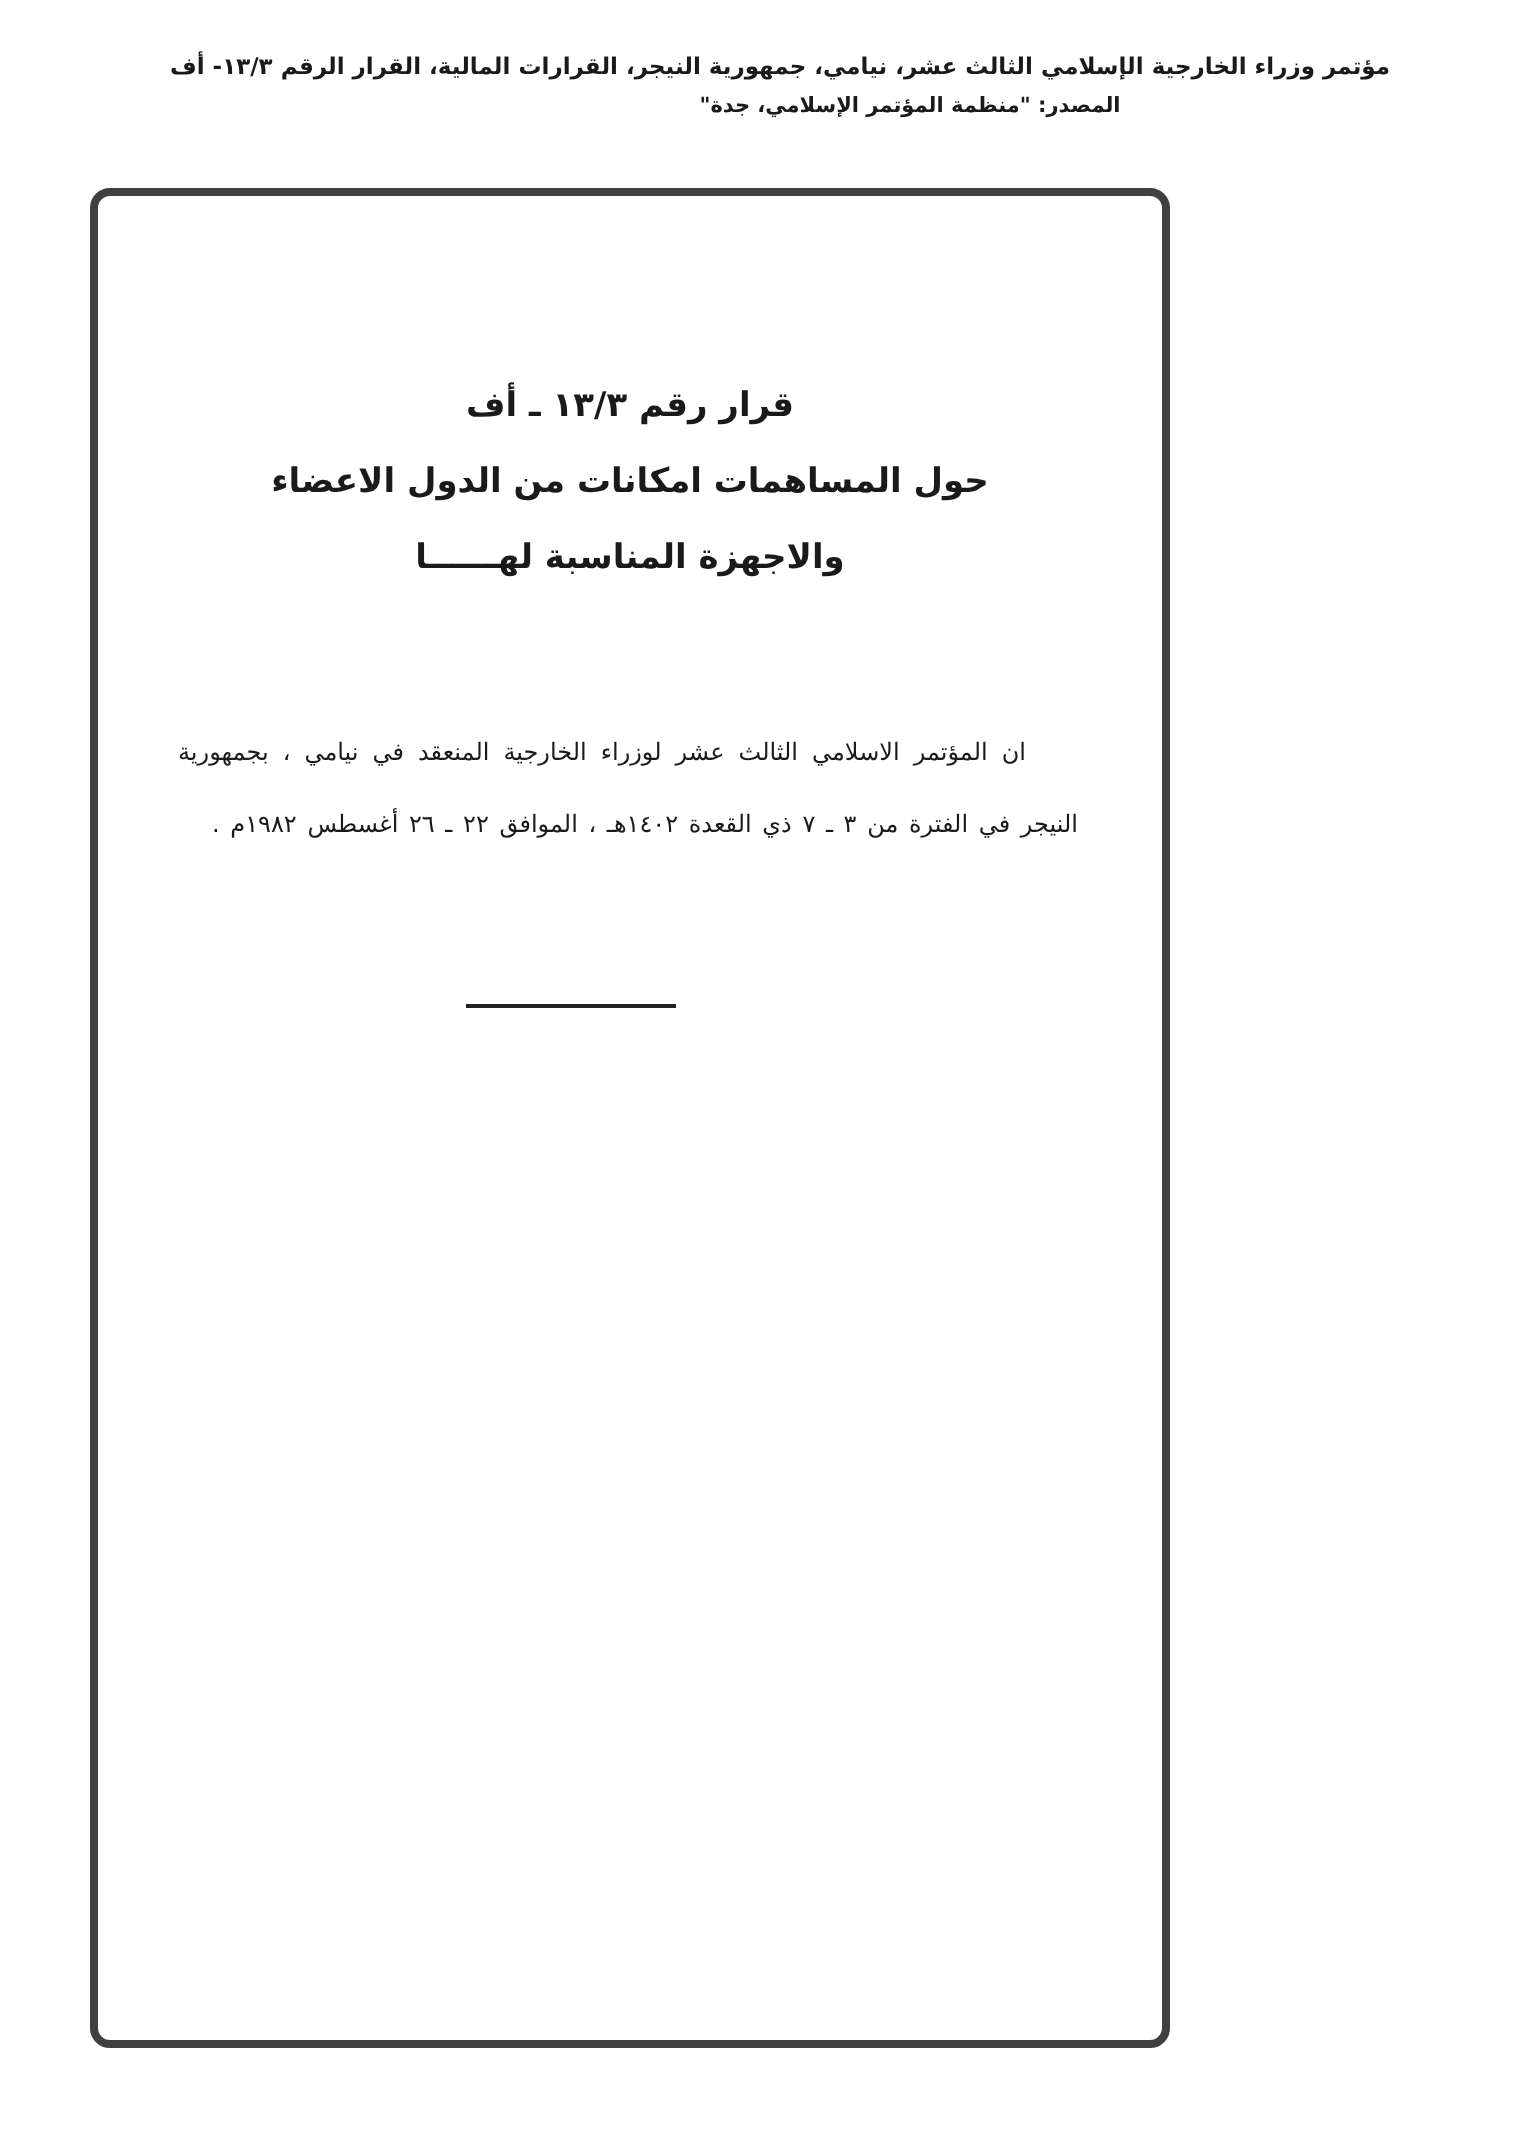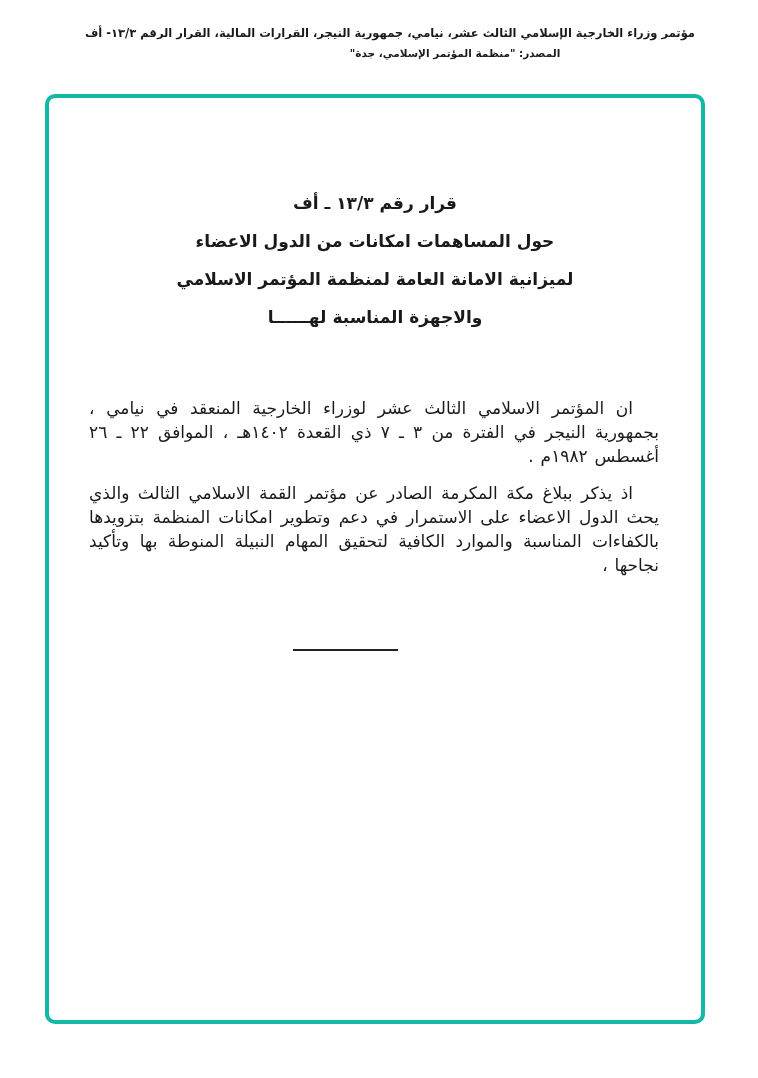--- a/index.html
+++ b/index.html
@@ -33,23 +33,23 @@
     font-weight: bold;
     margin-top: 7px;
     transform: translateX(65px); 
   }
 
   
   .green-frame {
     position: absolute;
     left: 45px;
     top: 94px;
-    width: 660px;
+    width: 540px;
     height: 930px;
-    border: 4px solid #14b8a6;
+    border: 4px solid #404040;
     border-radius: 10px;
     background: #ffffff;
   }
 
   
   .title-block {
     margin-top: 86px;
     text-align: center;
     direction: rtl;
   }
@@ -61,22 +61,22 @@
   }
 
   
   .body-block {
     margin-top: 60px;
     padding: 0 42px 0 40px;
     direction: rtl;
     text-align: justify;
   }
   .para {
-    font-size: 17px;
-    line-height: 24px;
+    font-size: 12px;
+    line-height: 36px;
     margin-bottom: 13px;
     text-indent: 26px;
     word-spacing: 1.5px;
   }
 
   
   .divider {
     border: none;
     border-top: 2px solid #222;
     width: 105px;
@@ -90,24 +90,22 @@
 <header class="page-header">
   <div class="header-line1">مؤتمر وزراء الخارجية الإسلامي الثالث عشر، نيامي، جمهورية النيجر، القرارات المالية، القرار الرقم ١٣/٣- أف</div>
   <div class="header-line2">المصدر: "منظمة المؤتمر الإسلامي، جدة"</div>
 </header>
 
 <div class="green-frame">
 
   <div class="title-block">
     <div class="title-line">قرار رقم ١٣/٣ ـ أف</div>
     <div class="title-line">حول المساهمات امكانات من الدول الاعضاء</div>
-    <div class="title-line">لميزانية الامانة العامة لمنظمة المؤتمر الاسلامي</div>
     <div class="title-line">والاجهزة المناسبة لهــــــا</div>
   </div>
 
   <div class="body-block">
     <div class="para">ان المؤتمر الاسلامي الثالث عشر لوزراء الخارجية المنعقد في نيامي ، بجمهورية النيجر في الفترة من ٣ ـ ٧ ذي القعدة ١٤٠٢هـ ، الموافق ٢٢ ـ ٢٦ أغسطس ١٩٨٢م .</div>
-    <div class="para">اذ يذكر ببلاغ مكة المكرمة الصادر عن مؤتمر القمة الاسلامي الثالث والذي يحث الدول الاعضاء على الاستمرار في دعم وتطوير امكانات المنظمة بتزويدها بالكفاءات المناسبة والموارد الكافية لتحقيق المهام النبيلة المنوطة بها وتأكيد نجاحها ،</div>
   </div>
 
   <hr class="divider">
 
 </div>
 
 </body></html>

